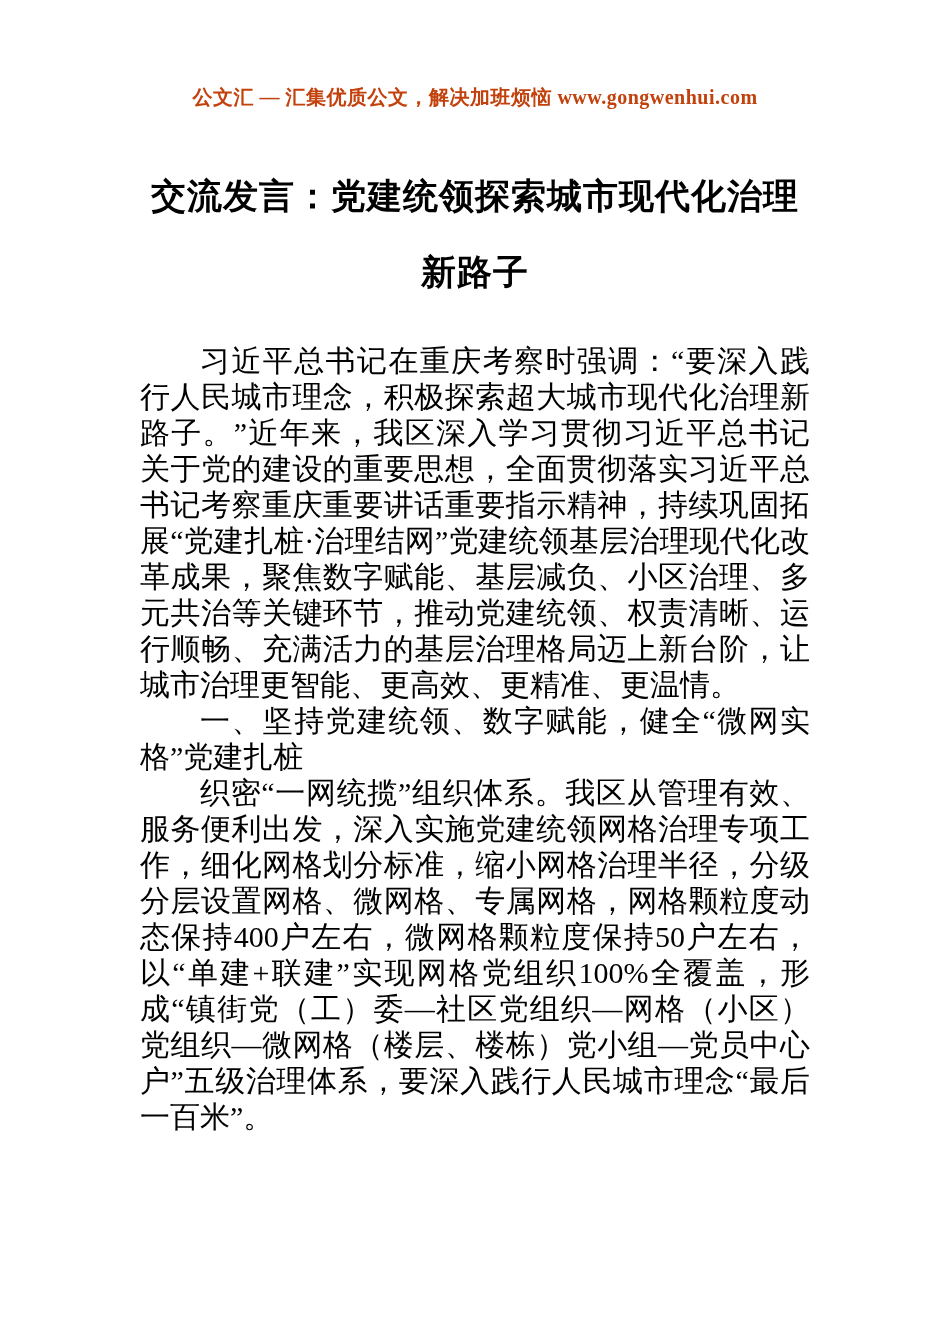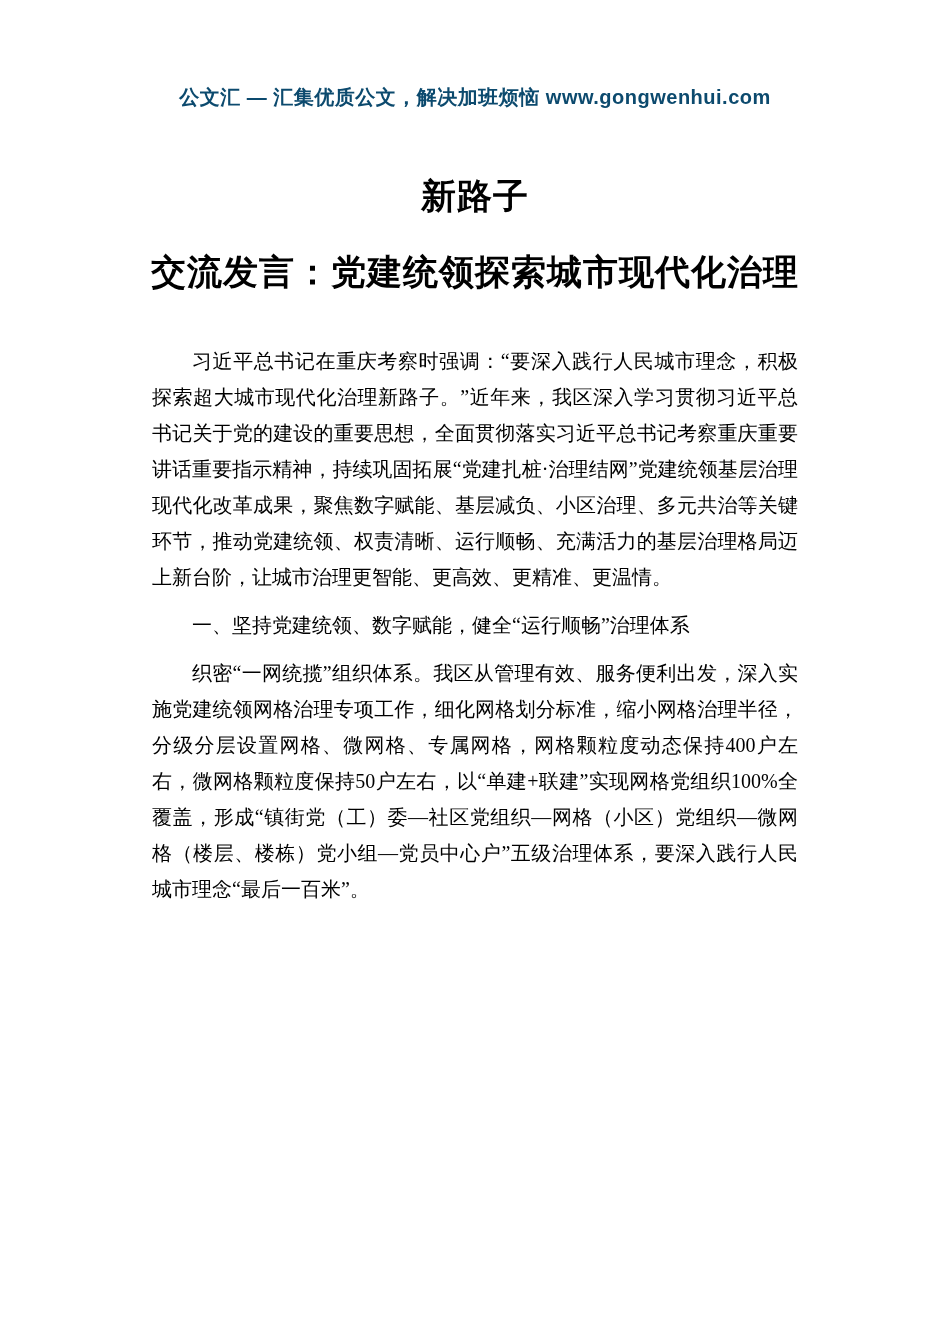--- a/index.html
+++ b/index.html
@@ -35,39 +35,39 @@
     font-size: 35px;
     line-height: 76px;
     font-weight: 700;
     letter-spacing: 1px;
     font-family: "Liberation Serif", "DejaVu Serif", serif;
   }
   .doc-title .title-line {
     display: block;
   }
   .doc-body p {
-    margin: 12px;
-    font-size: 20px;
+    margin: 0;
+    font-size: 30px;
     line-height: 36px;
     text-align: justify;
     text-indent: 2em;
     word-break: break-all;
   }
 </style>
 </head>
 <body>
 
 <div class="page">
 
-  <div class="site-header" style="color: #0c4a6e;">公文汇 — 汇集优质公文，解决加班烦恼 www.gongwenhui.com</div>
+  <div class="site-header" style="color: #c2410c; font-family: Liberation Serif, serif;">公文汇 — 汇集优质公文，解决加班烦恼 www.gongwenhui.com</div>
 
   <h1 class="doc-title">
+    <span class="title-line">交流发言：党建统领探索城市现代化治理</span>
     <span class="title-line">新路子</span>
-    <span class="title-line">交流发言：党建统领探索城市现代化治理</span>
   </h1>
 
   <div class="doc-body">
     <p>习近平总书记在重庆考察时强调：“要深入践行人民城市理念，积极探索超大城市现代化治理新路子。”近年来，我区深入学习贯彻习近平总书记关于党的建设的重要思想，全面贯彻落实习近平总书记考察重庆重要讲话重要指示精神，持续巩固拓展“党建扎桩·治理结网”党建统领基层治理现代化改革成果，聚焦数字赋能、基层减负、小区治理、多元共治等关键环节，推动党建统领、权责清晰、运行顺畅、充满活力的基层治理格局迈上新台阶，让城市治理更智能、更高效、更精准、更温情。</p>
-    <p>一、坚持党建统领、数字赋能，健全“运行顺畅”治理体系</p>
+    <p>一、坚持党建统领、数字赋能，健全“微网实格”党建扎桩</p>
     <p>织密“一网统揽”组织体系。我区从管理有效、服务便利出发，深入实施党建统领网格治理专项工作，细化网格划分标准，缩小网格治理半径，分级分层设置网格、微网格、专属网格，网格颗粒度动态保持400户左右，微网格颗粒度保持50户左右，以“单建+联建”实现网格党组织100%全覆盖，形成“镇街党（工）委—社区党组织—网格（小区）党组织—微网格（楼层、楼栋）党小组—党员中心户”五级治理体系，要深入践行人民城市理念“最后一百米”。</p>
   </div>
 
 </div>
 
 </body></html>

